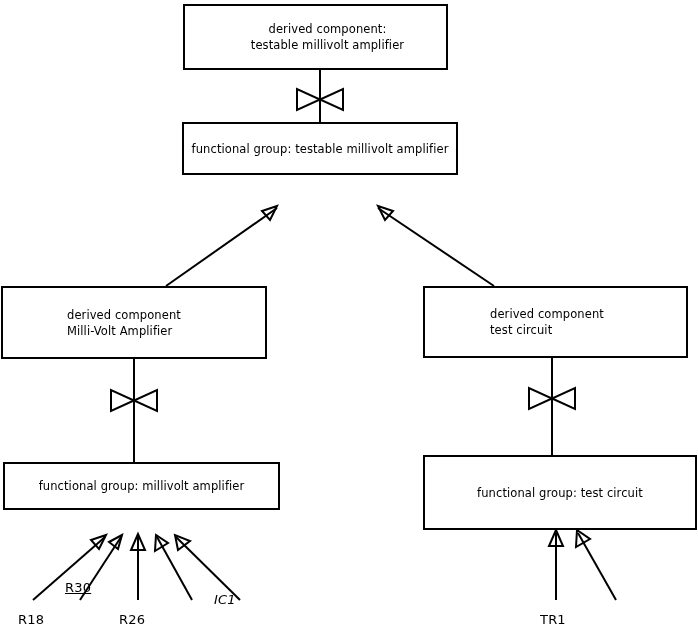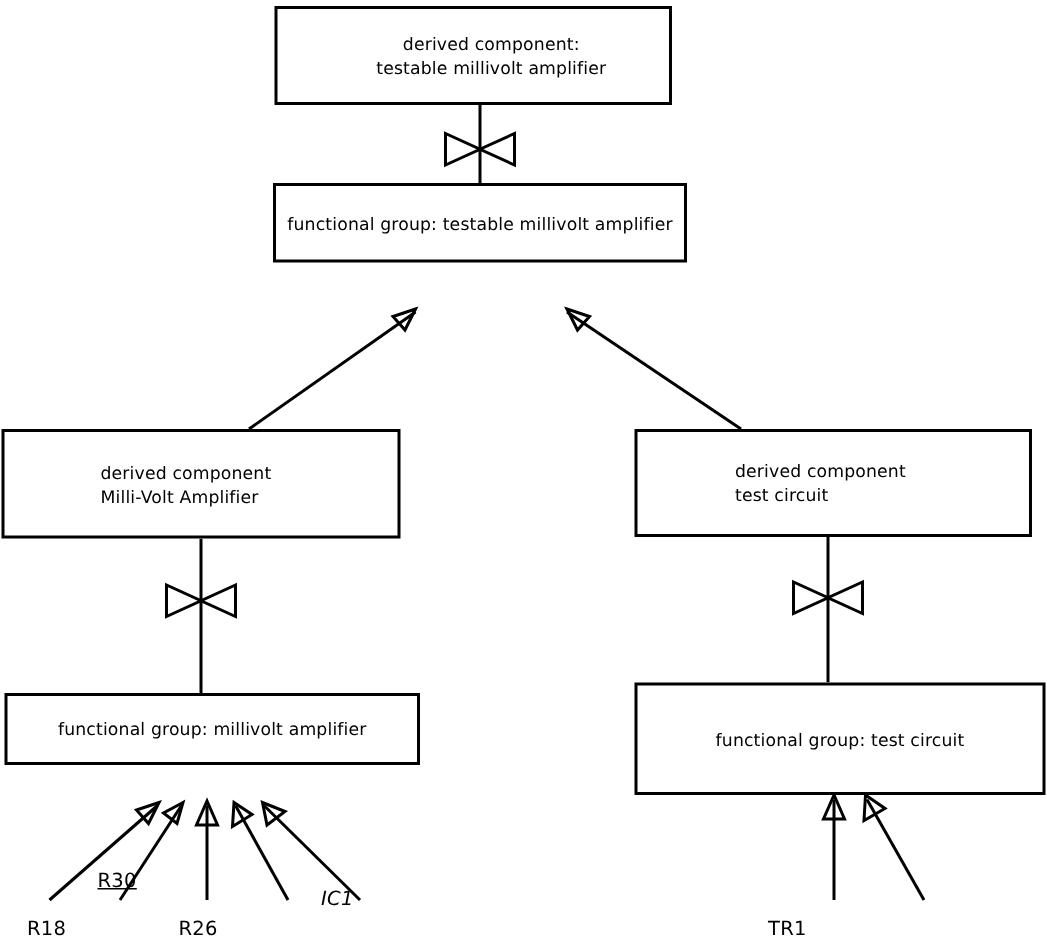--- a/index.html
+++ b/index.html
@@ -145,16 +145,16 @@
   <div class="node-box" style="left:423px; top:455px; width:274px; height:75px;">
     <span class="node-label">functional group: test circuit</span>
   </div>
 
   <div class="leaf-label" style="left:18px; top:612px;">R18</div>
   <div class="leaf-label" style="left:65px; top:580px;text-decoration:underline;">R30</div>
   <div class="leaf-label" style="left:119px; top:612px;">R26</div>
   <div class="leaf-label" style="left:169px; top:644px;font-weight:bold;">R22</div>
   <div class="leaf-label" style="left:214px; top:592px;font-style:italic;">IC1</div>
 
-  <div class="leaf-label" style="left:512px; top:612px;">TR1</div>
+  <div class="leaf-label" style="left:540px; top:612px;">TR1</div>
   <div class="leaf-label" style="left:605px; top:612px;margin-top:44px;">R36</div>
 
 </div>
 
 </body></html>

